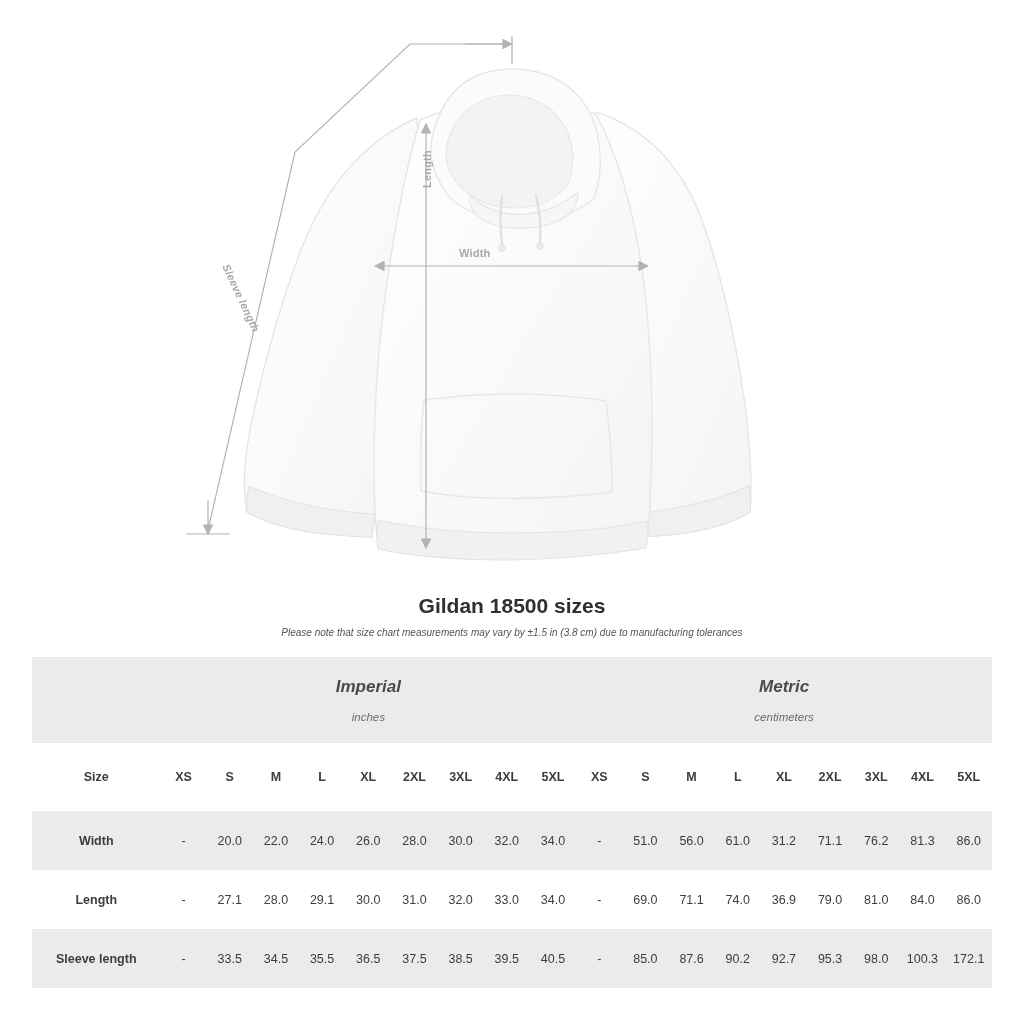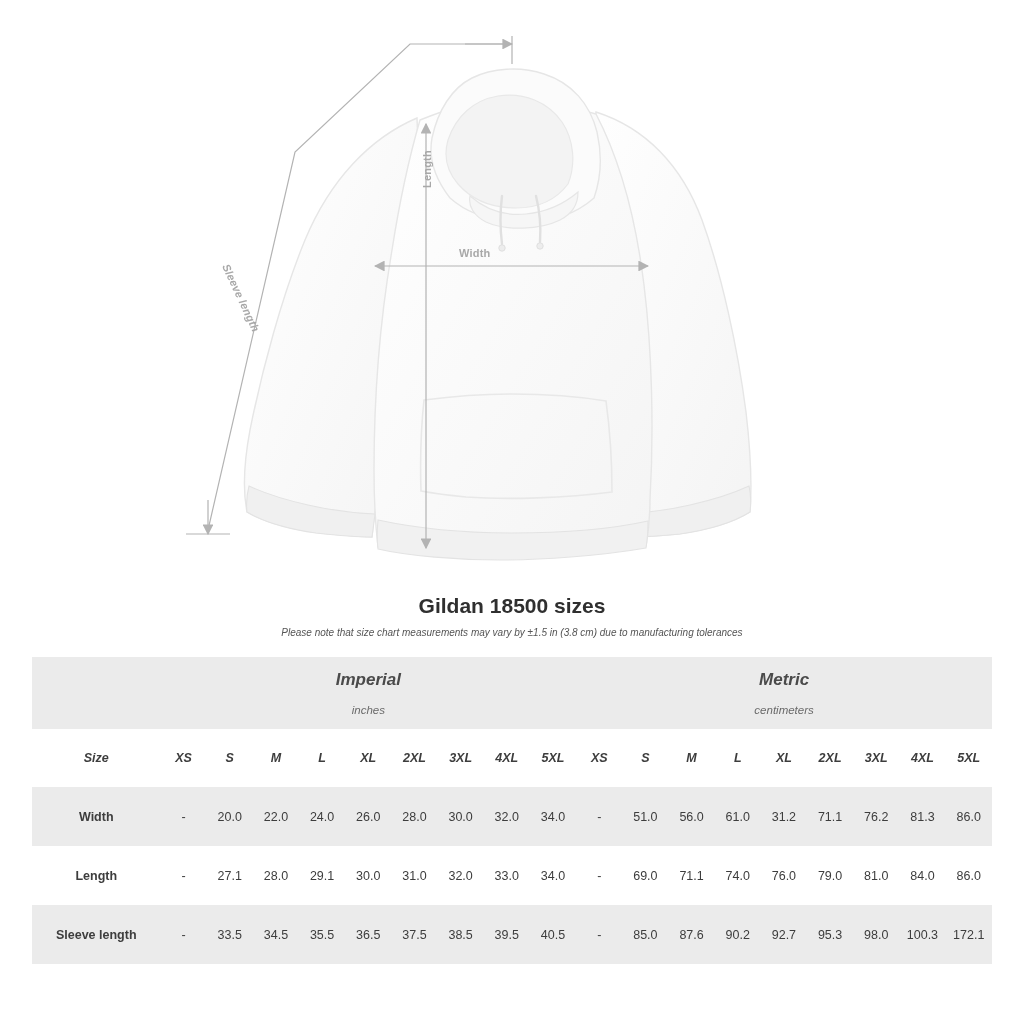--- a/index.html
+++ b/index.html
@@ -84,21 +84,21 @@
   table.size-chart td,
   table.size-chart th {
     border: 0;
     padding: 0;
     text-align: center;
     font-size: 12.5px;
     color: #3d3d3d;
   }
   .sys-head {
     background: #ebebeb;
-    height: 72px;
+    height: 86px;
     vertical-align: middle;
   }
   .sys-head .sys-name {
     font-size: 17px;
     font-weight: bold;
     font-style: italic;
     color: #4a4a4a;
     display: block;
     line-height: 1.2;
   }
@@ -106,27 +106,26 @@
     font-size: 11.5px;
     font-style: italic;
     color: #6a6a6a;
     display: block;
     margin-top: 13px;
   }
   .sys-head.empty {
     background: #ebebeb;
   }
   tr.head-row td {
-    height: 58px;
+    height: 68px;
     vertical-align: middle;
     font-weight: bold;
     font-size: 12.5px;
     color: #3d3d3d;
     background: #ffffff;
-    font-style: italic;
   }
   tr.head-row td.rowlabel {
     background: #ffffff;
   }
   tr.data-row td {
     height: 59px;
     vertical-align: middle;
     background: #ffffff;
   }
   tr.data-row.alt td {
@@ -316,21 +315,21 @@
         <td>29.1</td>
         <td>30.0</td>
         <td>31.0</td>
         <td>32.0</td>
         <td>33.0</td>
         <td>34.0</td>
         <td>-</td>
         <td>69.0</td>
         <td>71.1</td>
         <td>74.0</td>
-        <td>76.0</td>
+        <td>36.9</td>
         <td>79.0</td>
         <td>81.0</td>
         <td>84.0</td>
         <td>86.0</td>
       </tr>
 
       <tr class="data-row alt">
         <td class="rowlabel">Sleeve length</td>
         <td>-</td>
         <td>33.5</td>

